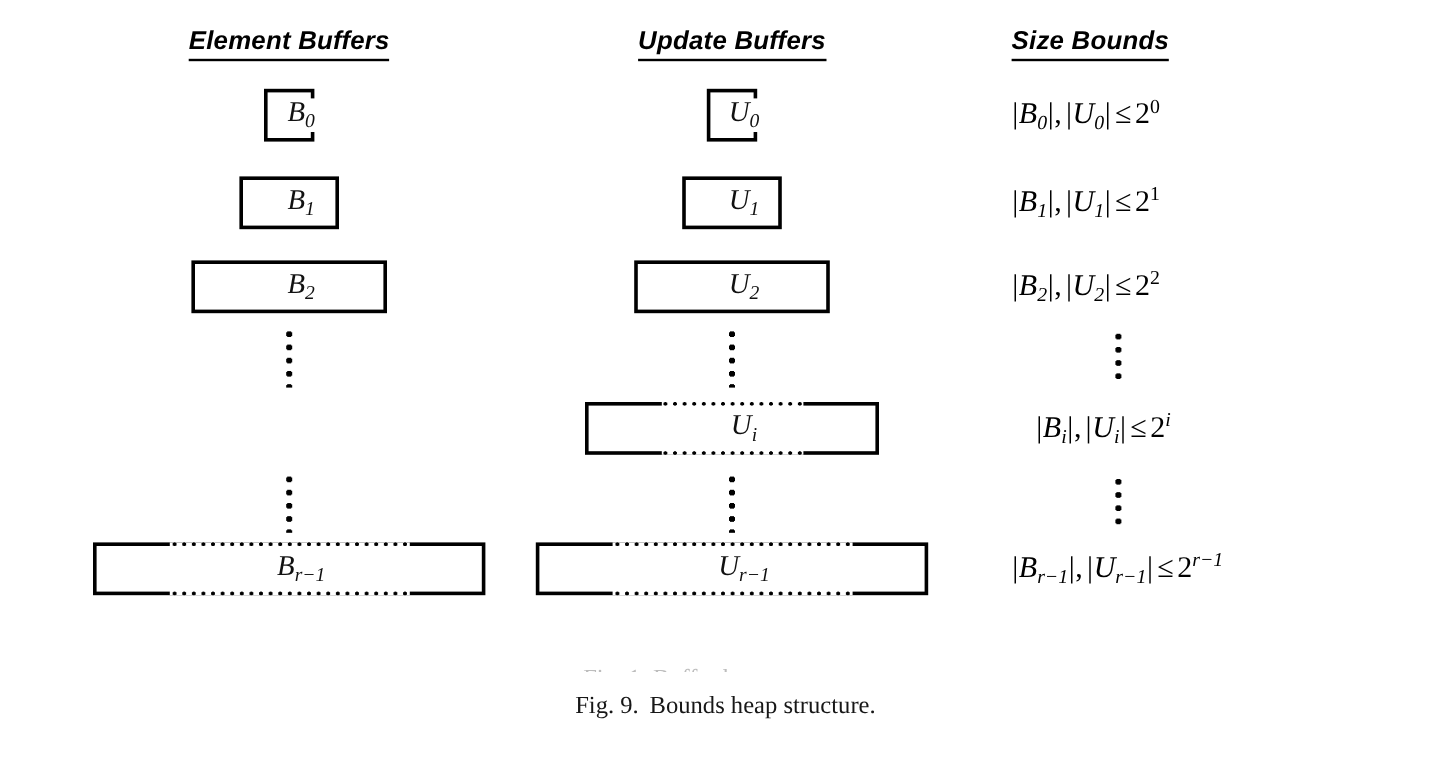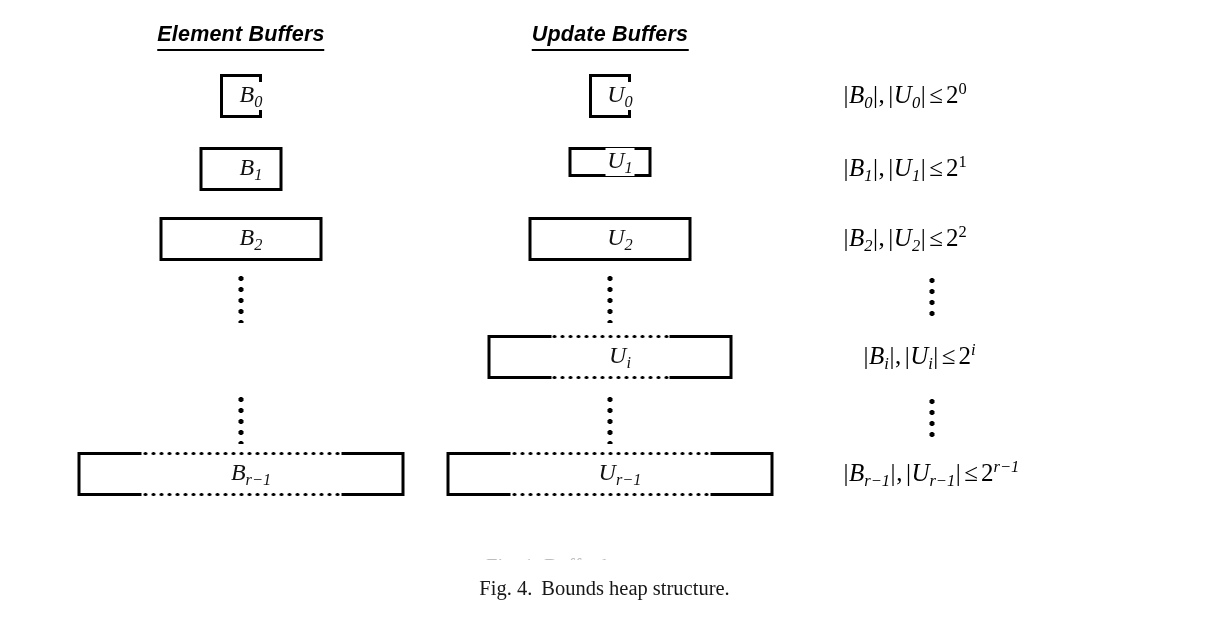--- a/index.html
+++ b/index.html
@@ -166,20 +166,21 @@
 </style>
 </head>
 <body>
 
 <div id="figure">
 
   <div class="col-head centered" style="left:241px; top:24px;">Element Buffers</div>
 
   <div class="col-head centered" style="left:610px; top:24px;">Update Buffers</div>
 
+  <div class="col-head" style="left:843px; top:24px;">Size Bounds</div>
 
   <div class="buf-box" style="left:241px; top:74px; width:42px; height:44px;">
     <span class="buf-label">B<span class="sub">0</span></span>
   </div>
 
   <div class="buf-box" style="left:241px; top:147px; width:83px; height:44px;">
     <span class="buf-label">B<span class="sub">1</span></span>
   </div>
 
   <div class="buf-box" style="left:241px; top:217px; width:163px; height:44px;">
@@ -192,21 +193,21 @@
     <span class="edge-mask bottom" style="width:200px;"></span>
     <span class="dot-edge top" style="width:200px;"></span>
     <span class="dot-edge bottom" style="width:200px;"></span>
     <span class="buf-label">B<span class="sub upr">r−1</span></span>
   </div>
 
   <div class="buf-box" style="left:610px; top:74px; width:42px; height:44px;">
     <span class="buf-label">U<span class="sub">0</span></span>
   </div>
 
-  <div class="buf-box" style="left:610px; top:147px; width:83px; height:30px;">
+  <div class="buf-box" style="left:610px; top:147px; width:83px; height:44px;">
     <span class="buf-label">U<span class="sub">1</span></span>
   </div>
 
   <div class="buf-box" style="left:610px; top:217px; width:163px; height:44px;">
     <span class="buf-label">U<span class="sub">2</span></span>
   </div>
 
   <div class="buf-box" style="left:610px; top:335px; width:245px; height:44px;">
     <span class="edge-mask top" style="width:118px;"></span>
     <span class="edge-mask bottom" style="width:118px;"></span>
@@ -248,16 +249,16 @@
 
   <div class="bound" style="left:843px; top:474px;">
     <span class="bar">|</span><span class="it">B</span><span class="sub it">r−1</span><span class="bar">|</span><span class="comma">,</span><span class="bar">|</span><span class="it">U</span><span class="sub it">r−1</span><span class="bar">|</span><span class="le">≤</span>2<span class="sup it">r−1</span>
   </div>
 
   <div class="ghost-line" style="top:556px;">
     <span>Fig. 1.  Buffer heap structure.</span>
   </div>
 
   <div class="caption" style="top:578px;">
-    <span>Fig. 4.</span><span class="gap"></span><span>Bounds heap structure.</span>
+    <span>Fig. 9.</span><span class="gap"></span><span>Bounds heap structure.</span>
   </div>
 
 </div>
 
 </body></html>

